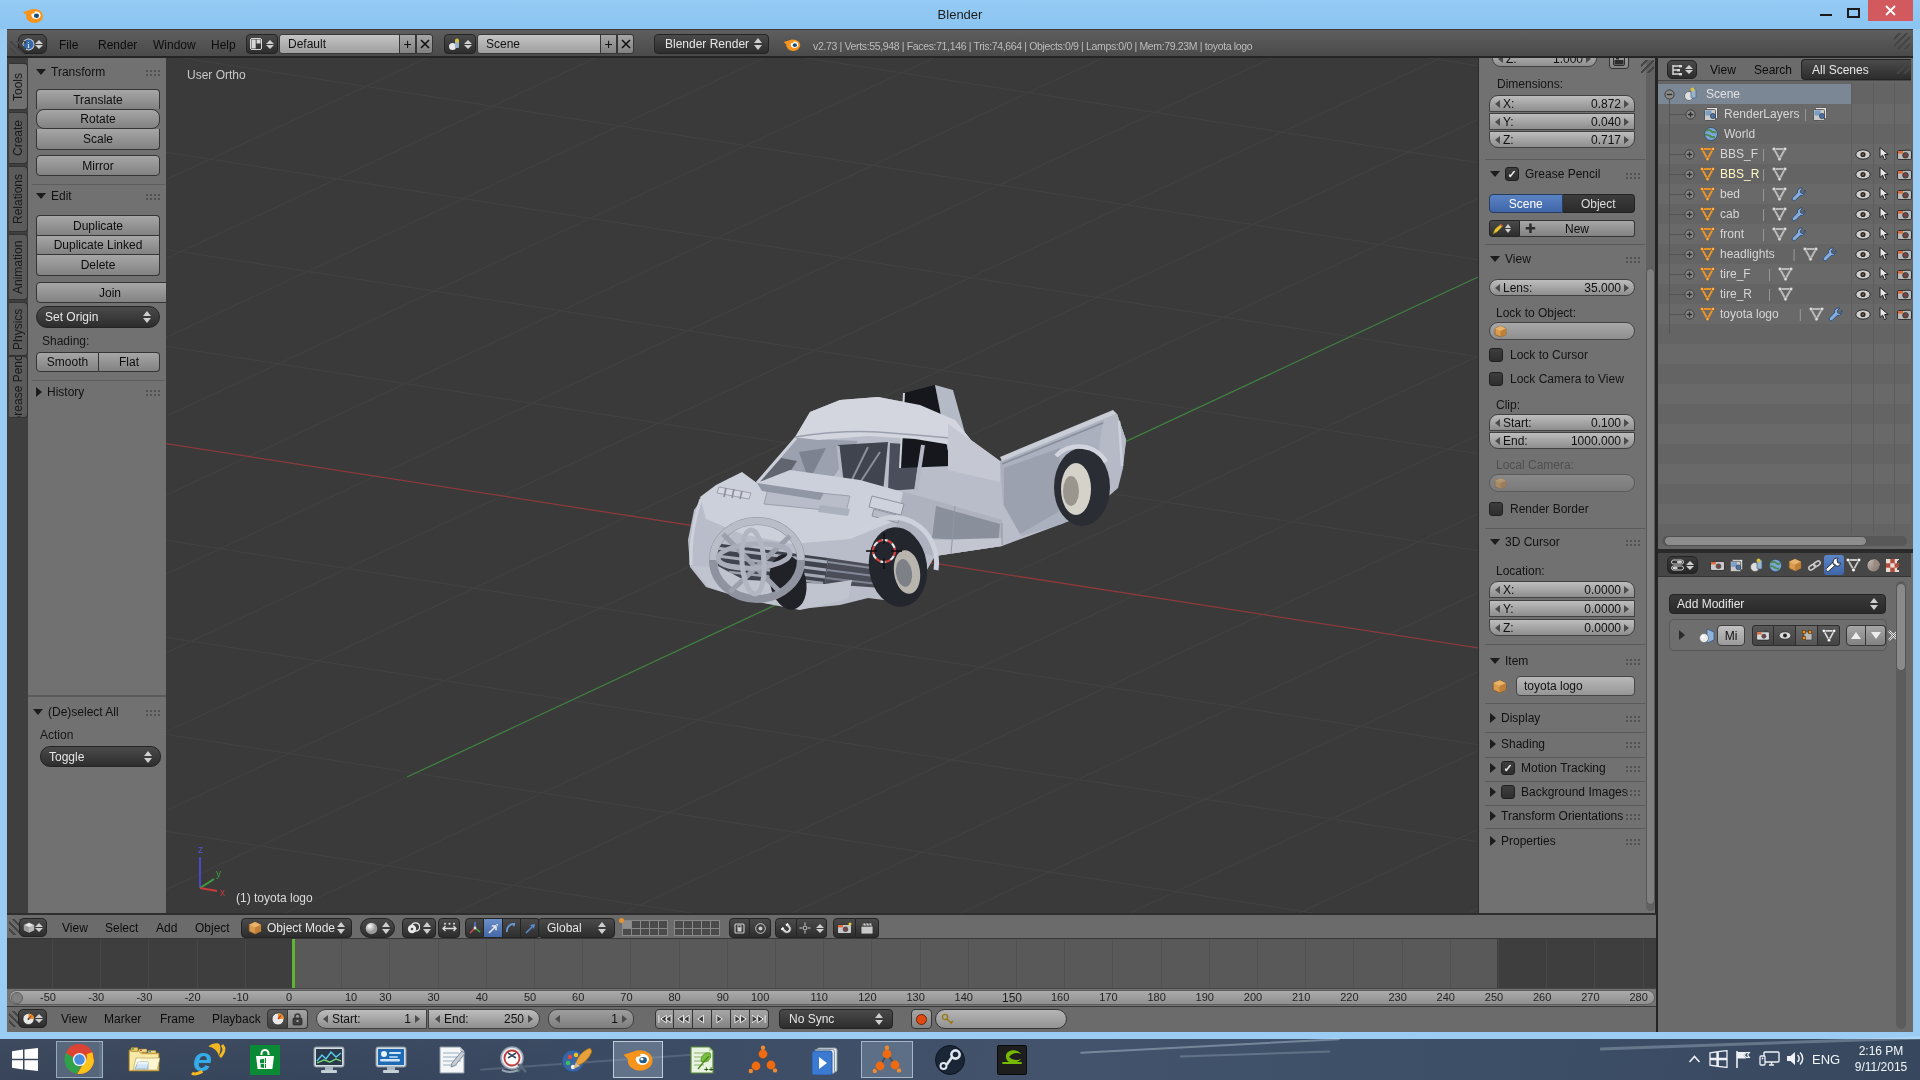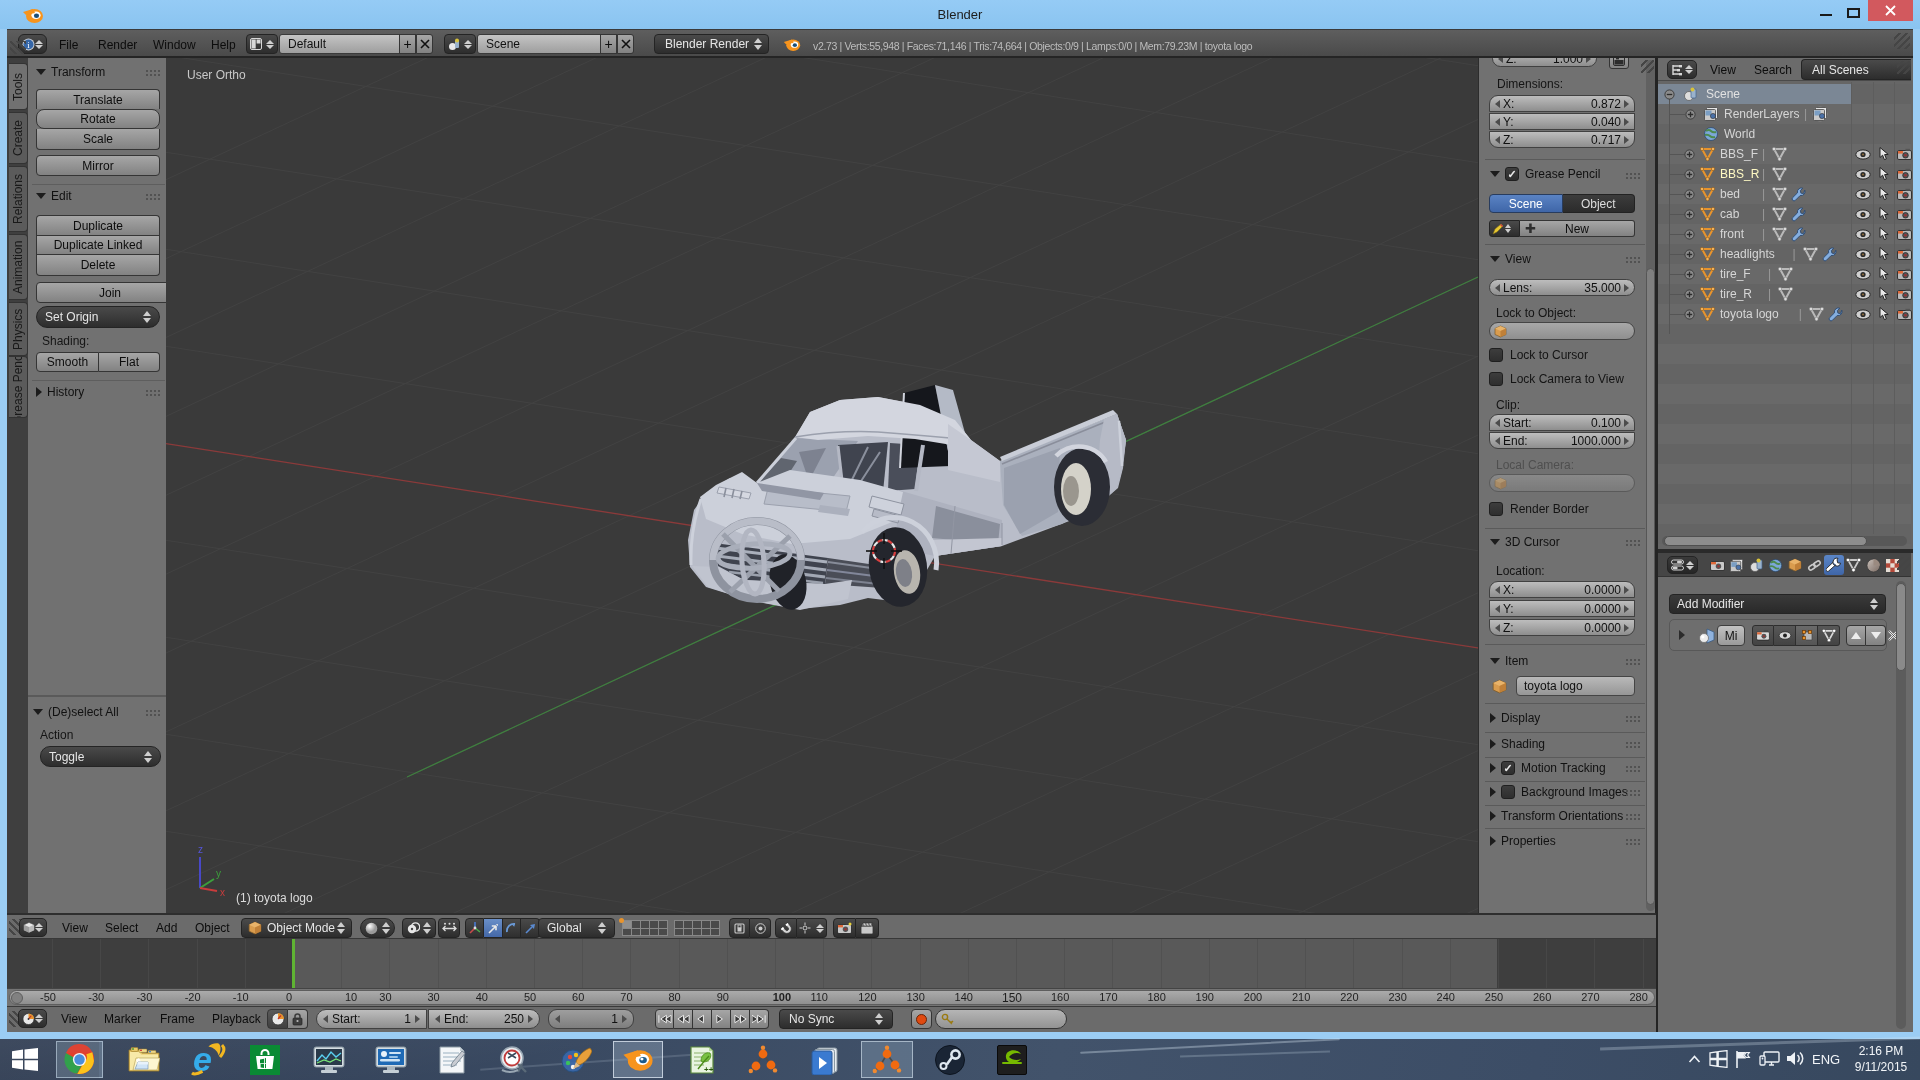--- a/index.html
+++ b/index.html
@@ -1259,21 +1259,21 @@
       <span style="position:absolute;left:262px;top:52px;width:40px;text-align:center;font-size:11px;color:#1f1f1f;">0</span>
       <span style="position:absolute;left:310.2px;top:52px;width:40px;text-align:right;font-size:11px;color:#1f1f1f;">10</span>
       <span style="position:absolute;left:358.4px;top:52px;width:40px;text-align:center;font-size:11px;color:#1f1f1f;">30</span>
       <span style="position:absolute;left:406.6px;top:52px;width:40px;text-align:center;font-size:11px;color:#1f1f1f;">30</span>
       <span style="position:absolute;left:454.8px;top:52px;width:40px;text-align:center;font-size:11px;color:#1f1f1f;">40</span>
       <span style="position:absolute;left:503px;top:52px;width:40px;text-align:center;font-size:11px;color:#1f1f1f;">50</span>
       <span style="position:absolute;left:551.2px;top:52px;width:40px;text-align:center;font-size:11px;color:#1f1f1f;">60</span>
       <span style="position:absolute;left:599.4000000000001px;top:52px;width:40px;text-align:center;font-size:11px;color:#1f1f1f;">70</span>
       <span style="position:absolute;left:647.6px;top:52px;width:40px;text-align:center;font-size:11px;color:#1f1f1f;">80</span>
       <span style="position:absolute;left:695.8px;top:52px;width:40px;text-align:center;font-size:11px;color:#1f1f1f;">90</span>
-      <span style="position:absolute;left:744px;top:52px;width:40px;text-align:right;font-size:11px;color:#1f1f1f;font-weight:bold;">100</span>
+      <span style="position:absolute;left:744px;top:52px;width:40px;text-align:left;font-size:11px;color:#1f1f1f;">100</span>
       <span style="position:absolute;left:792.2px;top:52px;width:40px;text-align:center;font-size:11px;color:#1f1f1f;">110</span>
       <span style="position:absolute;left:840.4000000000001px;top:52px;width:40px;text-align:center;font-size:11px;color:#1f1f1f;">120</span>
       <span style="position:absolute;left:888.6px;top:52px;width:40px;text-align:center;font-size:11px;color:#1f1f1f;">130</span>
       <span style="position:absolute;left:936.8000000000001px;top:52px;width:40px;text-align:center;font-size:11px;color:#1f1f1f;">140</span>
       <span style="position:absolute;left:985px;top:52px;width:40px;text-align:center;font-size:12px;color:#1f1f1f;">150</span>
       <span style="position:absolute;left:1033.2px;top:52px;width:40px;text-align:center;font-size:11px;color:#1f1f1f;">160</span>
       <span style="position:absolute;left:1081.4px;top:52px;width:40px;text-align:center;font-size:11px;color:#1f1f1f;">170</span>
       <span style="position:absolute;left:1129.6px;top:52px;width:40px;text-align:center;font-size:11px;color:#1f1f1f;">180</span>
       <span style="position:absolute;left:1177.8000000000002px;top:52px;width:40px;text-align:center;font-size:11px;color:#1f1f1f;">190</span>
       <span style="position:absolute;left:1226px;top:52px;width:40px;text-align:center;font-size:11px;color:#1f1f1f;">200</span>

